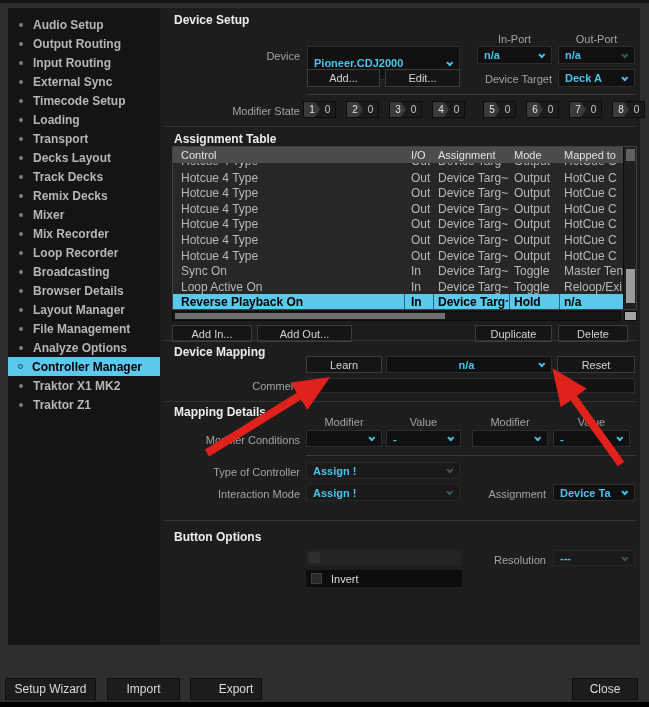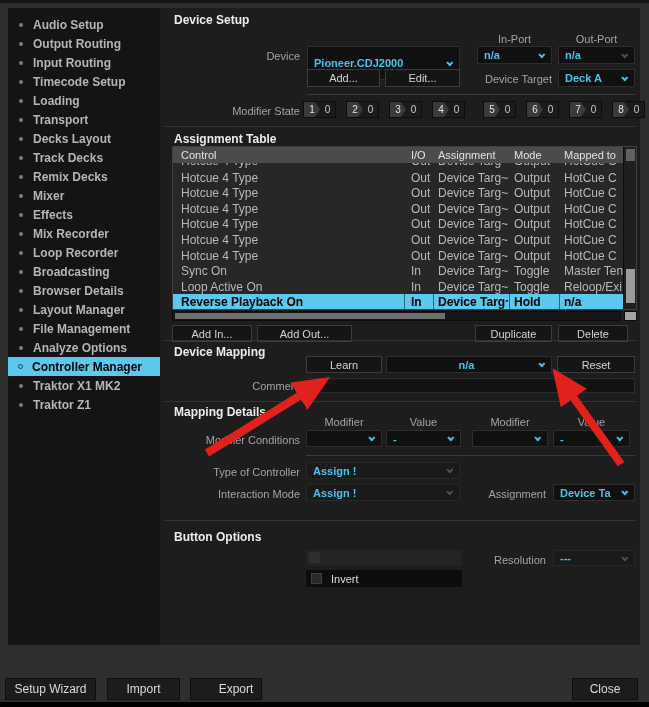--- a/index.html
+++ b/index.html
@@ -92,20 +92,24 @@
       <div class="sitem">
       <span class="bullet"></span>
       <span class="slabel">Output Routing</span>
     </div>
       <div class="sitem">
       <span class="bullet"></span>
       <span class="slabel">Input Routing</span>
     </div>
       <div class="sitem">
       <span class="bullet"></span>
+      <span class="slabel">External Sync</span>
+    </div>
+      <div class="sitem">
+      <span class="bullet"></span>
       <span class="slabel">Timecode Setup</span>
     </div>
       <div class="sitem">
       <span class="bullet"></span>
       <span class="slabel">Loading</span>
     </div>
       <div class="sitem">
       <span class="bullet"></span>
       <span class="slabel">Transport</span>
     </div>
@@ -117,24 +121,20 @@
       <span class="bullet"></span>
       <span class="slabel">Track Decks</span>
     </div>
       <div class="sitem">
       <span class="bullet"></span>
       <span class="slabel">Remix Decks</span>
     </div>
       <div class="sitem">
       <span class="bullet"></span>
       <span class="slabel">Mixer</span>
-    </div>
-      <div class="sitem">
-      <span class="bullet"></span>
-      <span class="slabel">Effects</span>
     </div>
       <div class="sitem">
       <span class="bullet"></span>
       <span class="slabel">Mix Recorder</span>
     </div>
       <div class="sitem">
       <span class="bullet"></span>
       <span class="slabel">Loop Recorder</span>
     </div>
       <div class="sitem">

